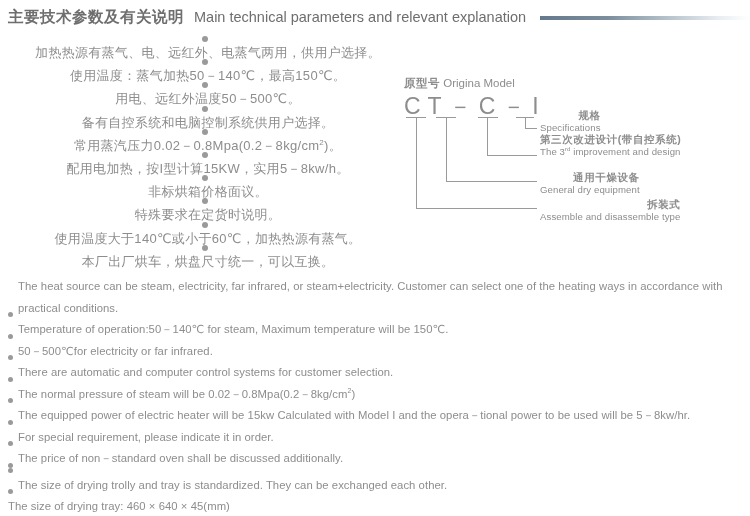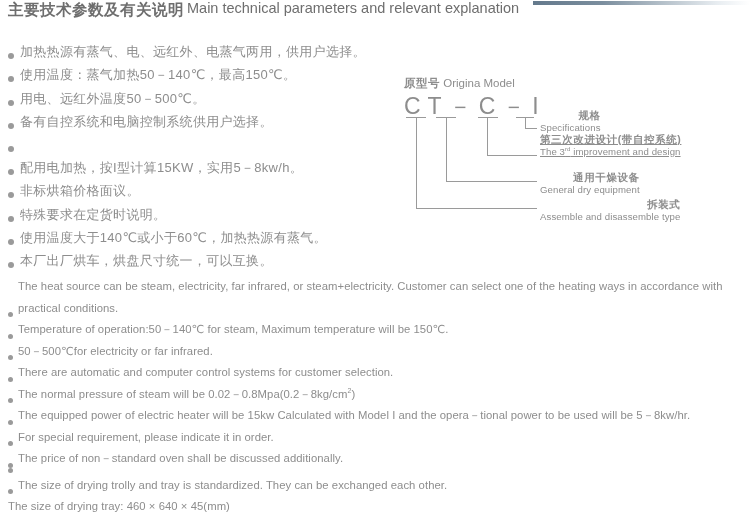--- a/index.html
+++ b/index.html
@@ -17,59 +17,60 @@
   }
 
   
   .header {
     position: absolute;
     left: 0;
     top: 0;
     width: 750px;
     height: 34px;
     display: flex;
-    align-items: flex-start;
+    align-items: center;
     padding-left: 8px;
     box-sizing: border-box;
   }
   .title-cn {
     font-size: 15.5px;
     font-weight: bold;
     color: #6e6e6e;
     letter-spacing: 0.5px;
     white-space: nowrap;
   }
   .title-en {
     font-size: 14.5px;
     color: #6e6e6e;
-    margin-left: 3px;
+    margin-left: 10px;
     white-space: nowrap;
   }
   .title-rule {
     margin-left: 14px;
     margin-top: 1px;
     flex: 1 1 auto;
     height: 4px;
     background: linear-gradient(to right, #64798c 0%, #7b8e9e 32%, #b9c4cd 62%, #e8edf1 85%, #ffffff 100%);
   }
 
   
   .cn-list {
     position: absolute;
     left: 8px;
     top: 38px;
     width: 400px;
   }
   .cn-item {
     display: flex;
-    align-items: flex-end;
+    align-items: center;
     height: 23.2px;
     font-size: 13px;
     color: #8d8d8d;
     white-space: nowrap;
+    flex-direction: column;
   }
   .cn-item .bullet,
   .en-item .bullet {
     flex: 0 0 auto;
     width: 6px;
     height: 6px;
     border-radius: 50%;
     background: #9a9a9a;
     margin-right: 6px;
     position: relative;
@@ -136,21 +137,21 @@
     font-size: 10.5px;
     display: block;
     text-align: right;
   }
   .leader-label .en {
     display: block;
     font-size: 9.6px;
     letter-spacing: 0.1px;
   }
   .lbl-spec  { top: 34px; }
-  .lbl-third { top: 58px; text-decoration: underline; }
+  .lbl-third { top: 58px; }
   .lbl-gen   { top: 96px; }
   .lbl-asm   { top: 123px; }
 
   
   .en-list {
     position: absolute;
     left: 8px;
     top: 276px;
     width: 738px;
   }
@@ -192,20 +193,23 @@
   <div class="cn-item">
     <span class="bullet"></span>
     <span class="cn-text">用电、远红外温度50－500℃。</span>
   </div>
   <div class="cn-item">
     <span class="bullet"></span>
     <span class="cn-text">备有自控系统和电脑控制系统供用户选择。</span>
   </div>
   <div class="cn-item">
     <span class="bullet"></span>
+    <span class="cn-text">
+      <span>常用蒸汽压力0.02－0.8Mpa(0.2－8kg/cm<sup>2</sup>)。</span>
+    </span>
   </div>
   <div class="cn-item">
     <span class="bullet"></span>
     <span class="cn-text">配用电加热，按I型计算15KW，实用5－8kw/h。</span>
   </div>
   <div class="cn-item">
     <span class="bullet"></span>
     <span class="cn-text">非标烘箱价格面议。</span>
   </div>
   <div class="cn-item">

